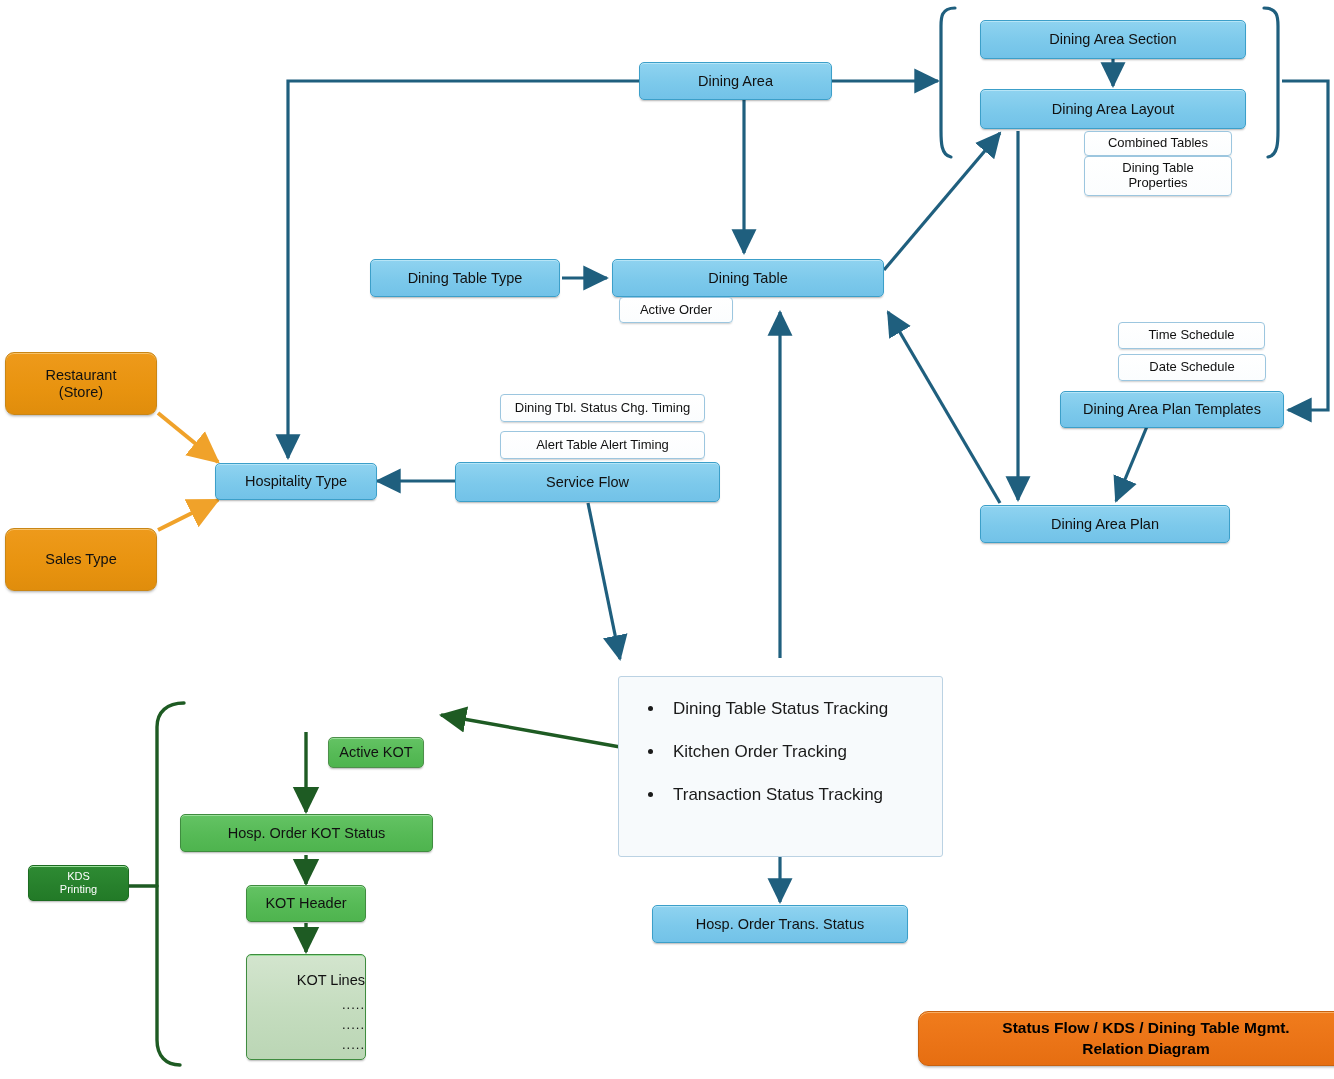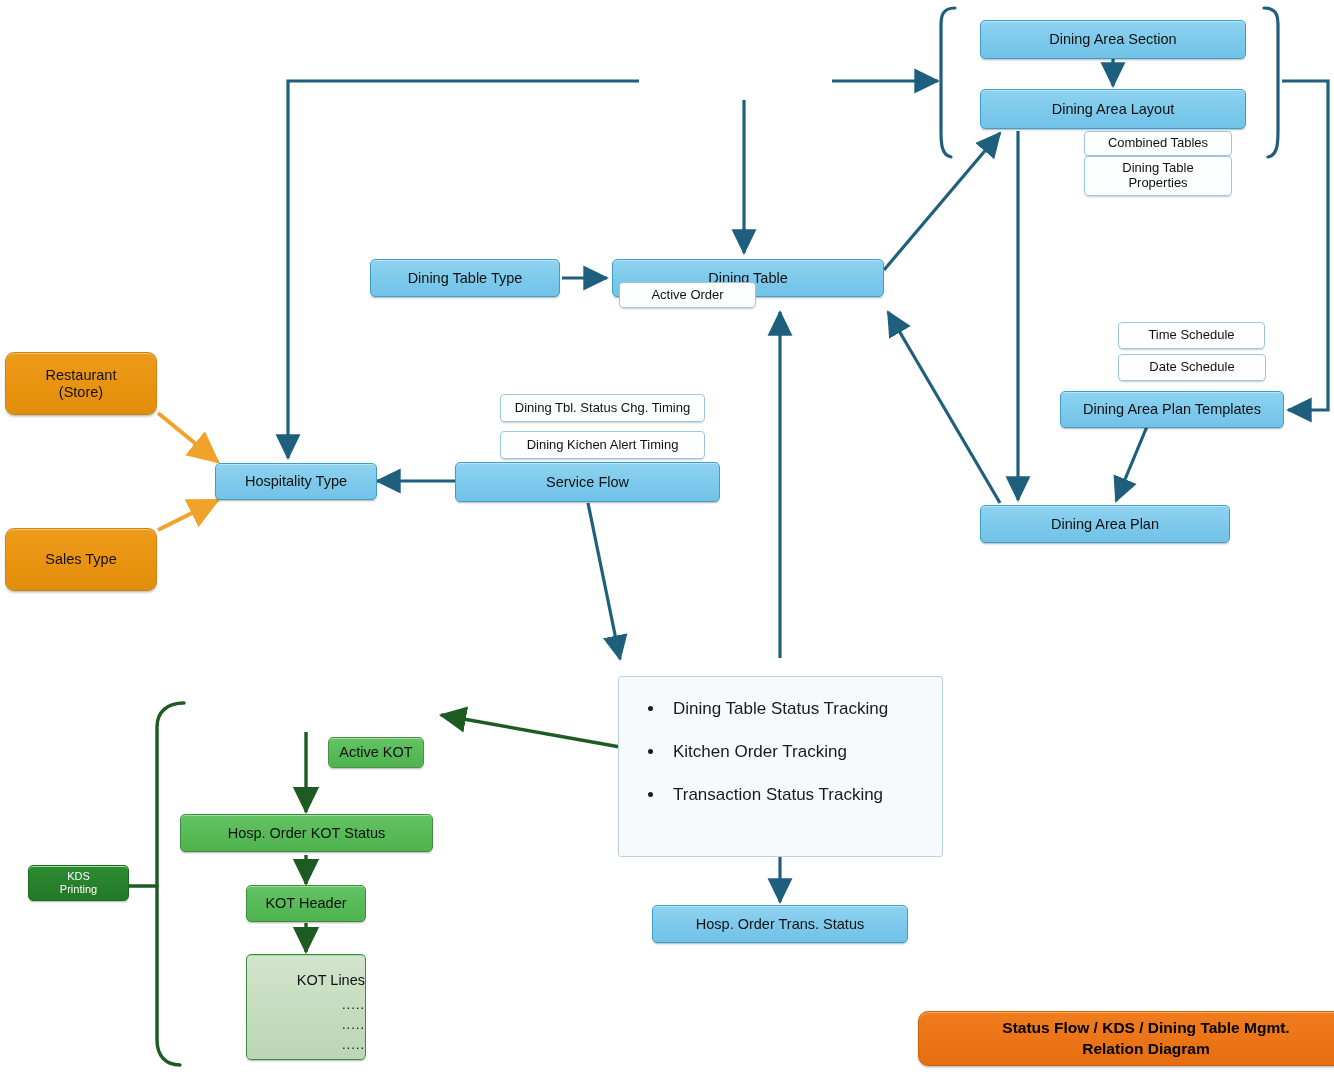--- a/index.html
+++ b/index.html
@@ -127,54 +127,55 @@
       <path d="M306,732 L306,812"></path>
       <path d="M306,855 L306,884"></path>
       <path d="M306,923 L306,952"></path>
     </g>
     <g stroke="#1E5B23" stroke-width="3.4" fill="none" stroke-linecap="round">
       <path d="M184,703 C167,703 157,712 157,727 L157,1040 C157,1056 166,1065 180,1065"></path>
       <path d="M129,886 L157,886"></path>
     </g>
   </svg>
 
+  <div class="node blue" style="left:639px;top:62px;width:193px;height:38px;">Dining Area</div>
 
   <div class="node blue" style="left:980px;top:20px;width:266px;height:39px;">Dining Area Section</div>
 
   <div class="node blue" style="left:980px;top:89px;width:266px;height:40px;">Dining Area Layout</div>
 
   <div class="node field" style="left:1084px;top:131px;width:148px;height:25px;">Combined Tables</div>
 
   <div class="node field" style="left:1084px;top:156px;width:148px;height:40px;white-space:pre-line;">Dining Table
 Properties</div>
 
   <div class="node blue" style="left:370px;top:259px;width:190px;height:38px;">Dining Table Type</div>
 
   <div class="node blue" style="left:612px;top:259px;width:272px;height:38px;">Dining Table</div>
 
-  <div class="node field" style="left:619px;top:282px;width:137px;height:26px;">Active Order</div>
+  <div class="node field" style="left:619px;top:297px;width:114px;height:26px;">Active Order</div>
 
   <div class="node field" style="left:1118px;top:322px;width:147px;height:27px;">Time Schedule</div>
 
   <div class="node field" style="left:1118px;top:354px;width:148px;height:27px;">Date Schedule</div>
 
   <div class="node blue" style="left:1060px;top:391px;width:224px;height:37px;">Dining Area Plan Templates</div>
 
   <div class="node blue" style="left:980px;top:505px;width:250px;height:38px;">Dining Area Plan</div>
 
   <div class="node orange" style="left:5px;top:352px;width:152px;height:63px;white-space:pre-line;">Restaurant
 (Store)</div>
 
   <div class="node orange" style="left:5px;top:528px;width:152px;height:63px;">Sales Type</div>
 
   <div class="node blue" style="left:215px;top:463px;width:162px;height:37px;">Hospitality Type</div>
 
   <div class="node field" style="left:500px;top:394px;width:205px;height:28px;">Dining Tbl. Status Chg. Timing</div>
 
-  <div class="node field" style="left:500px;top:431px;width:205px;height:28px;">Dining Kichen Alert Timing</div>
+  <div class="node field" style="left:500px;top:431px;width:205px;height:28px;">Alert Table Alert Timing</div>
 
   <div class="node blue" style="left:455px;top:462px;width:265px;height:40px;">Service Flow</div>
 
   <div class="panel" style="left:618px;top:658px;width:325px;height:181px;">
     <ul>
       <li>Dining Table Status Tracking</li>
       <li>Kitchen Order Tracking</li>
       <li>Transaction Status Tracking</li>
     </ul>
   </div>

